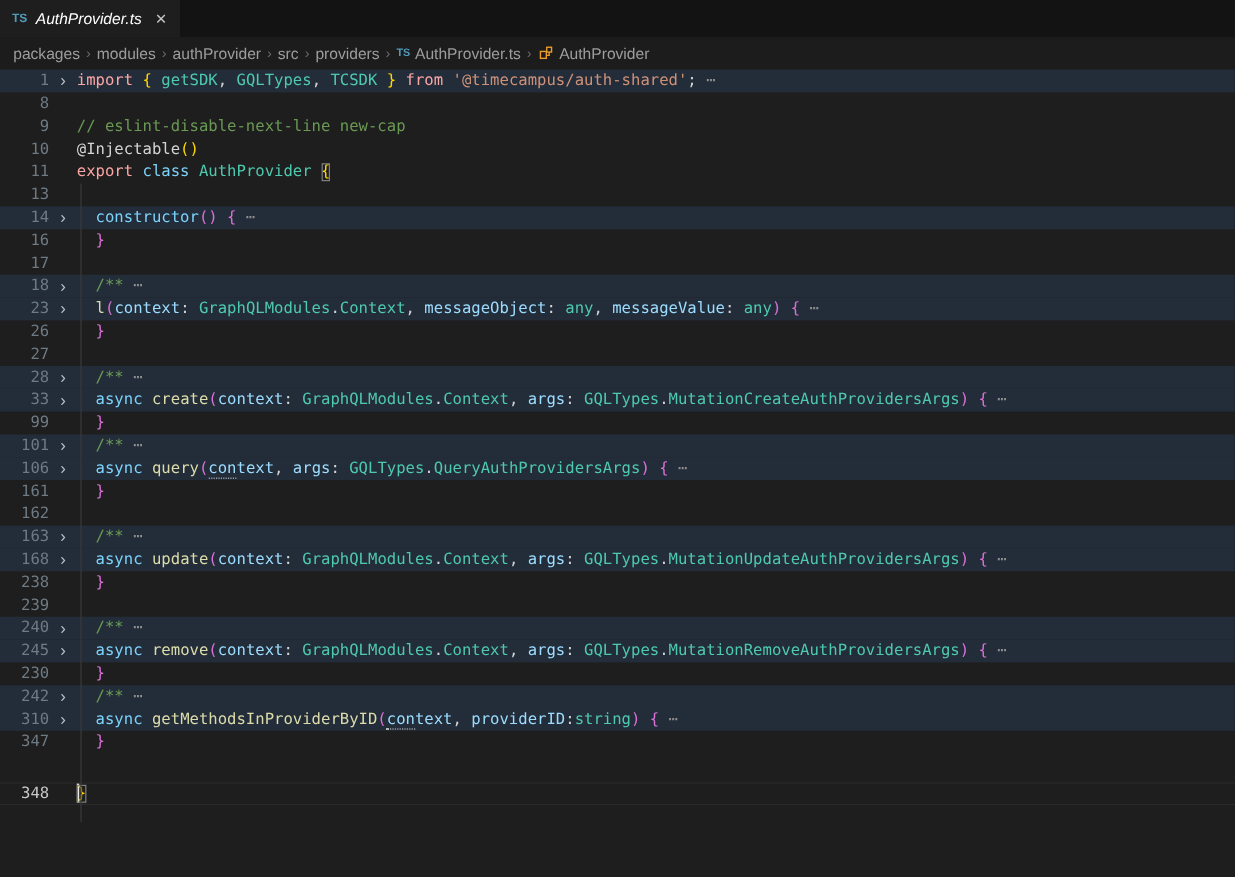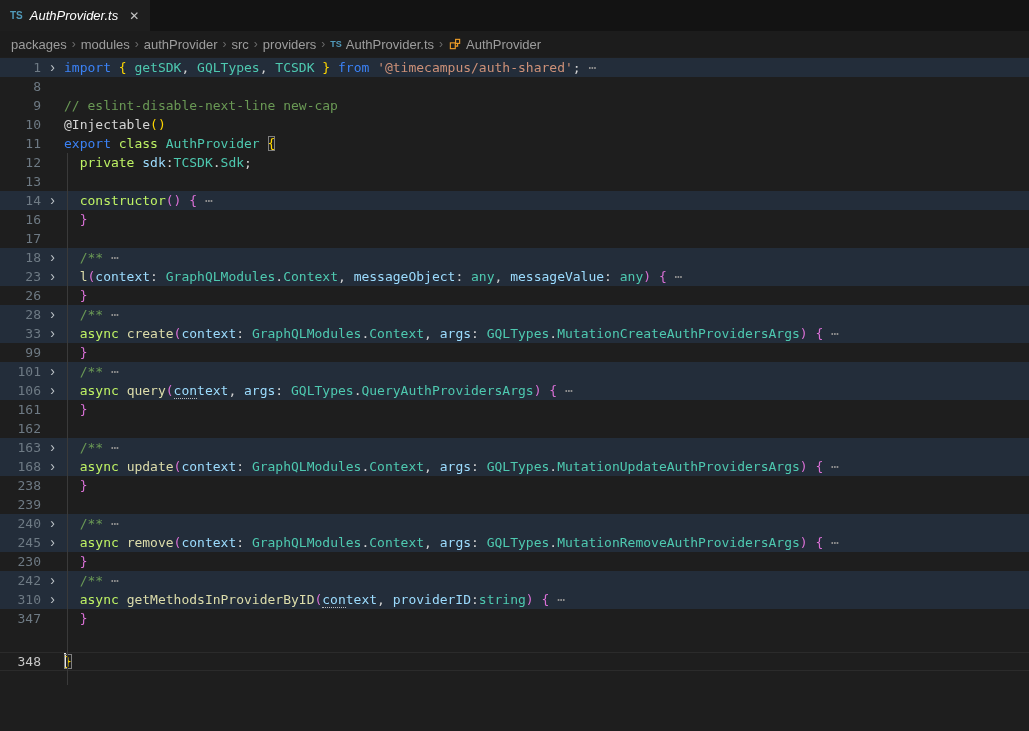--- a/index.html
+++ b/index.html
@@ -31,22 +31,22 @@
   .num { width:41px; text-align:right; color:#6e7a84; flex:none; user-select:none; }
   .num.active { color:#c8c8c8; }
   .chev { width:23px; text-align:center; color:#bcc2c7; font-size:14px; flex:none;
           font-family:"Liberation Sans", sans-serif; cursor:pointer; }
   .code { flex:1; white-space:pre; }
   .guide { position:absolute; left:67px; top:96px; width:1px; height:532px;
            background:#3a3a3a; pointer-events:none; }
 
   
   .tok.fg   { color:#d4d4d4; }
-  .tok.kw-m { color:#3b82f6; }
-  .tok.kw-b { color:#bef264;margin-top:16px; }
+  .tok.kw-m { color:#fca5a5; }
+  .tok.kw-b { color:#7dd3fc;margin-top:16px; }
   .tok.type { color:#4EC9B0;margin-top:16px; }
   .tok.fn   { color:#DCDCAA; }
   .tok.var  { color:#9CDCFE; }
   .tok.str  { color:#CE9178; }
   .tok.com  { color:#6A9955; }
   .tok.b1   { color:#FFD700; }
   .tok.b2   { color:#DA70D6; }
   .tok.ell  { color:#8e8e8e; }
   .tok.hint { border-bottom:1px dotted #b8b8b8; }
   .tok.boxed{ outline:1px solid #7f7f7f; outline-offset:-1px; }
@@ -85,28 +85,28 @@
   </div>
 
 <div class="editor">
   <div class="guide"></div>
   <div>
       <div class="row folded"><div class="num">1</div><div class="chev">›</div><div class="code"><span class="tok kw-m">import</span><span class="tok fg"> </span><span class="tok b1">{</span><span class="tok fg"> </span><span class="tok type">getSDK</span><span class="tok fg">, </span><span class="tok type">GQLTypes</span><span class="tok fg">, </span><span class="tok type">TCSDK</span><span class="tok fg"> </span><span class="tok b1">}</span><span class="tok fg"> </span><span class="tok kw-m">from</span><span class="tok fg"> </span><span class="tok str">'@timecampus/auth-shared'</span><span class="tok fg">;</span><span class="tok ell"> ⋯</span></div></div>
       <div class="row"><div class="num">8</div><div class="chev"></div><div class="code"></div></div>
       <div class="row"><div class="num">9</div><div class="chev"></div><div class="code"><span class="tok com">// eslint-disable-next-line new-cap</span></div></div>
       <div class="row"><div class="num">10</div><div class="chev"></div><div class="code"><span class="tok fg">@Injectable</span><span class="tok b1">()</span></div></div>
       <div class="row"><div class="num">11</div><div class="chev"></div><div class="code"><span class="tok kw-m">export</span><span class="tok fg"> </span><span class="tok kw-b">class</span><span class="tok fg"> </span><span class="tok type">AuthProvider</span><span class="tok fg"> </span><span class="tok b1 boxed">{</span></div></div>
-      <div class="row"><div class="num">12</div><div class="chev"></div><div class="code"><span class="tok fg">  </span><span class="tok kw-b">private</span><span class="tok fg"> </span><span class="tok var">sdk</span><span class="tok fg">:</span><span class="tok type">TCSDK</span><span class="tok fg">.</span><span class="tok type">Sdk</span><span class="tok fg">;</span></div></div>
       <div class="row"><div class="num">13</div><div class="chev"></div><div class="code"></div></div>
       <div class="row folded"><div class="num">14</div><div class="chev">›</div><div class="code"><span class="tok fg">  </span><span class="tok kw-b">constructor</span><span class="tok b2">()</span><span class="tok fg"> </span><span class="tok b2">{</span><span class="tok ell"> ⋯</span></div></div>
       <div class="row"><div class="num">16</div><div class="chev"></div><div class="code"><span class="tok fg">  </span><span class="tok b2">}</span></div></div>
       <div class="row"><div class="num">17</div><div class="chev"></div><div class="code"></div></div>
       <div class="row folded"><div class="num">18</div><div class="chev">›</div><div class="code"><span class="tok fg">  </span><span class="tok com">/**</span><span class="tok ell"> ⋯</span></div></div>
       <div class="row folded"><div class="num">23</div><div class="chev">›</div><div class="code"><span class="tok fg">  </span><span class="tok fn">l</span><span class="tok b2">(</span><span class="tok var">context</span><span class="tok fg">: </span><span class="tok type">GraphQLModules</span><span class="tok fg">.</span><span class="tok type">Context</span><span class="tok fg">, </span><span class="tok var">messageObject</span><span class="tok fg">: </span><span class="tok type">any</span><span class="tok fg">, </span><span class="tok var">messageValue</span><span class="tok fg">: </span><span class="tok type">any</span><span class="tok b2">)</span><span class="tok fg"> </span><span class="tok b2">{</span><span class="tok ell"> ⋯</span></div></div>
       <div class="row"><div class="num">26</div><div class="chev"></div><div class="code"><span class="tok fg">  </span><span class="tok b2">}</span></div></div>
+      <div class="row"><div class="num">27</div><div class="chev"></div><div class="code"></div></div>
       <div class="row folded"><div class="num">28</div><div class="chev">›</div><div class="code"><span class="tok fg">  </span><span class="tok com">/**</span><span class="tok ell"> ⋯</span></div></div>
       <div class="row folded"><div class="num">33</div><div class="chev">›</div><div class="code"><span class="tok fg">  </span><span class="tok kw-b">async</span><span class="tok fg"> </span><span class="tok fn">create</span><span class="tok b2">(</span><span class="tok var">context</span><span class="tok fg">: </span><span class="tok type">GraphQLModules</span><span class="tok fg">.</span><span class="tok type">Context</span><span class="tok fg">, </span><span class="tok var">args</span><span class="tok fg">: </span><span class="tok type">GQLTypes</span><span class="tok fg">.</span><span class="tok type">MutationCreateAuthProvidersArgs</span><span class="tok b2">)</span><span class="tok fg"> </span><span class="tok b2">{</span><span class="tok ell"> ⋯</span></div></div>
       <div class="row"><div class="num">99</div><div class="chev"></div><div class="code"><span class="tok fg">  </span><span class="tok b2">}</span></div></div>
       <div class="row folded"><div class="num">101</div><div class="chev">›</div><div class="code"><span class="tok fg">  </span><span class="tok com">/**</span><span class="tok ell"> ⋯</span></div></div>
       <div class="row folded"><div class="num">106</div><div class="chev">›</div><div class="code"><span class="tok fg">  </span><span class="tok kw-b">async</span><span class="tok fg"> </span><span class="tok fn">query</span><span class="tok b2">(</span><span class="tok var hint">con</span><span class="tok var">text</span><span class="tok fg">, </span><span class="tok var">args</span><span class="tok fg">: </span><span class="tok type">GQLTypes</span><span class="tok fg">.</span><span class="tok type">QueryAuthProvidersArgs</span><span class="tok b2">)</span><span class="tok fg"> </span><span class="tok b2">{</span><span class="tok ell"> ⋯</span></div></div>
       <div class="row"><div class="num">161</div><div class="chev"></div><div class="code"><span class="tok fg">  </span><span class="tok b2">}</span></div></div>
       <div class="row"><div class="num">162</div><div class="chev"></div><div class="code"></div></div>
       <div class="row folded"><div class="num">163</div><div class="chev">›</div><div class="code"><span class="tok fg">  </span><span class="tok com">/**</span><span class="tok ell"> ⋯</span></div></div>
       <div class="row folded"><div class="num">168</div><div class="chev">›</div><div class="code"><span class="tok fg">  </span><span class="tok kw-b">async</span><span class="tok fg"> </span><span class="tok fn">update</span><span class="tok b2">(</span><span class="tok var">context</span><span class="tok fg">: </span><span class="tok type">GraphQLModules</span><span class="tok fg">.</span><span class="tok type">Context</span><span class="tok fg">, </span><span class="tok var">args</span><span class="tok fg">: </span><span class="tok type">GQLTypes</span><span class="tok fg">.</span><span class="tok type">MutationUpdateAuthProvidersArgs</span><span class="tok b2">)</span><span class="tok fg"> </span><span class="tok b2">{</span><span class="tok ell"> ⋯</span></div></div>
       <div class="row"><div class="num">238</div><div class="chev"></div><div class="code"><span class="tok fg">  </span><span class="tok b2">}</span></div></div>

